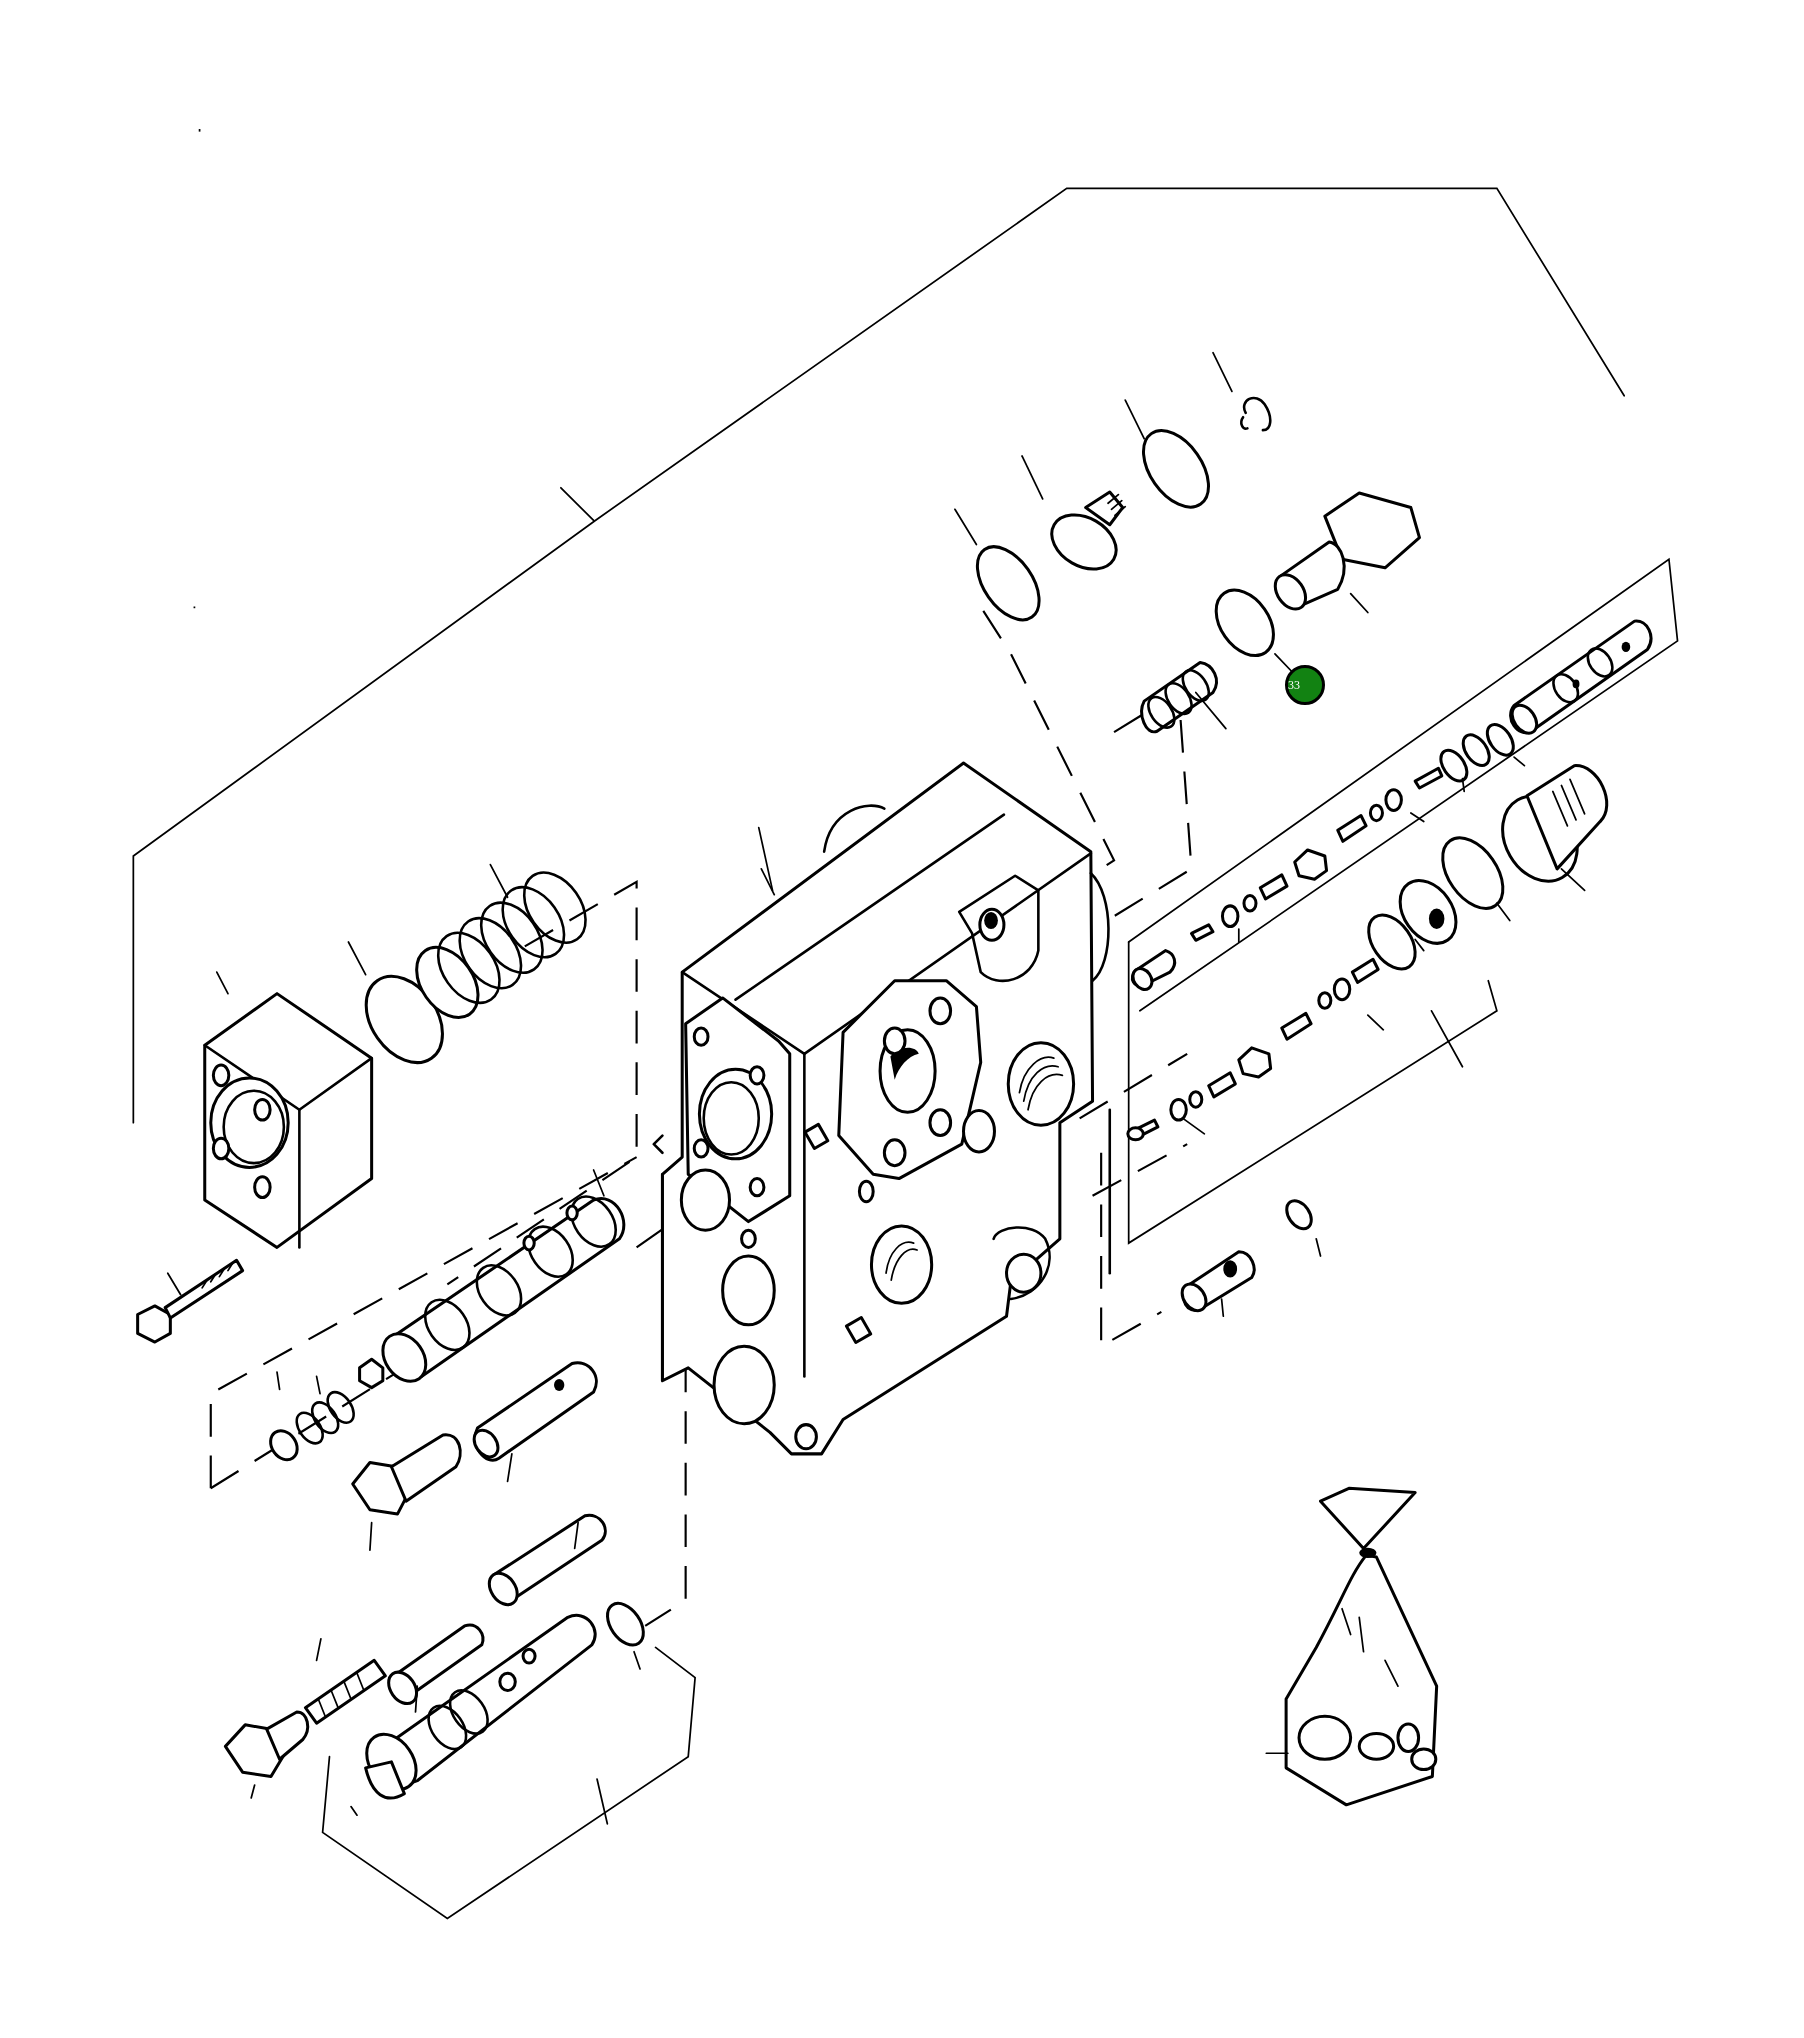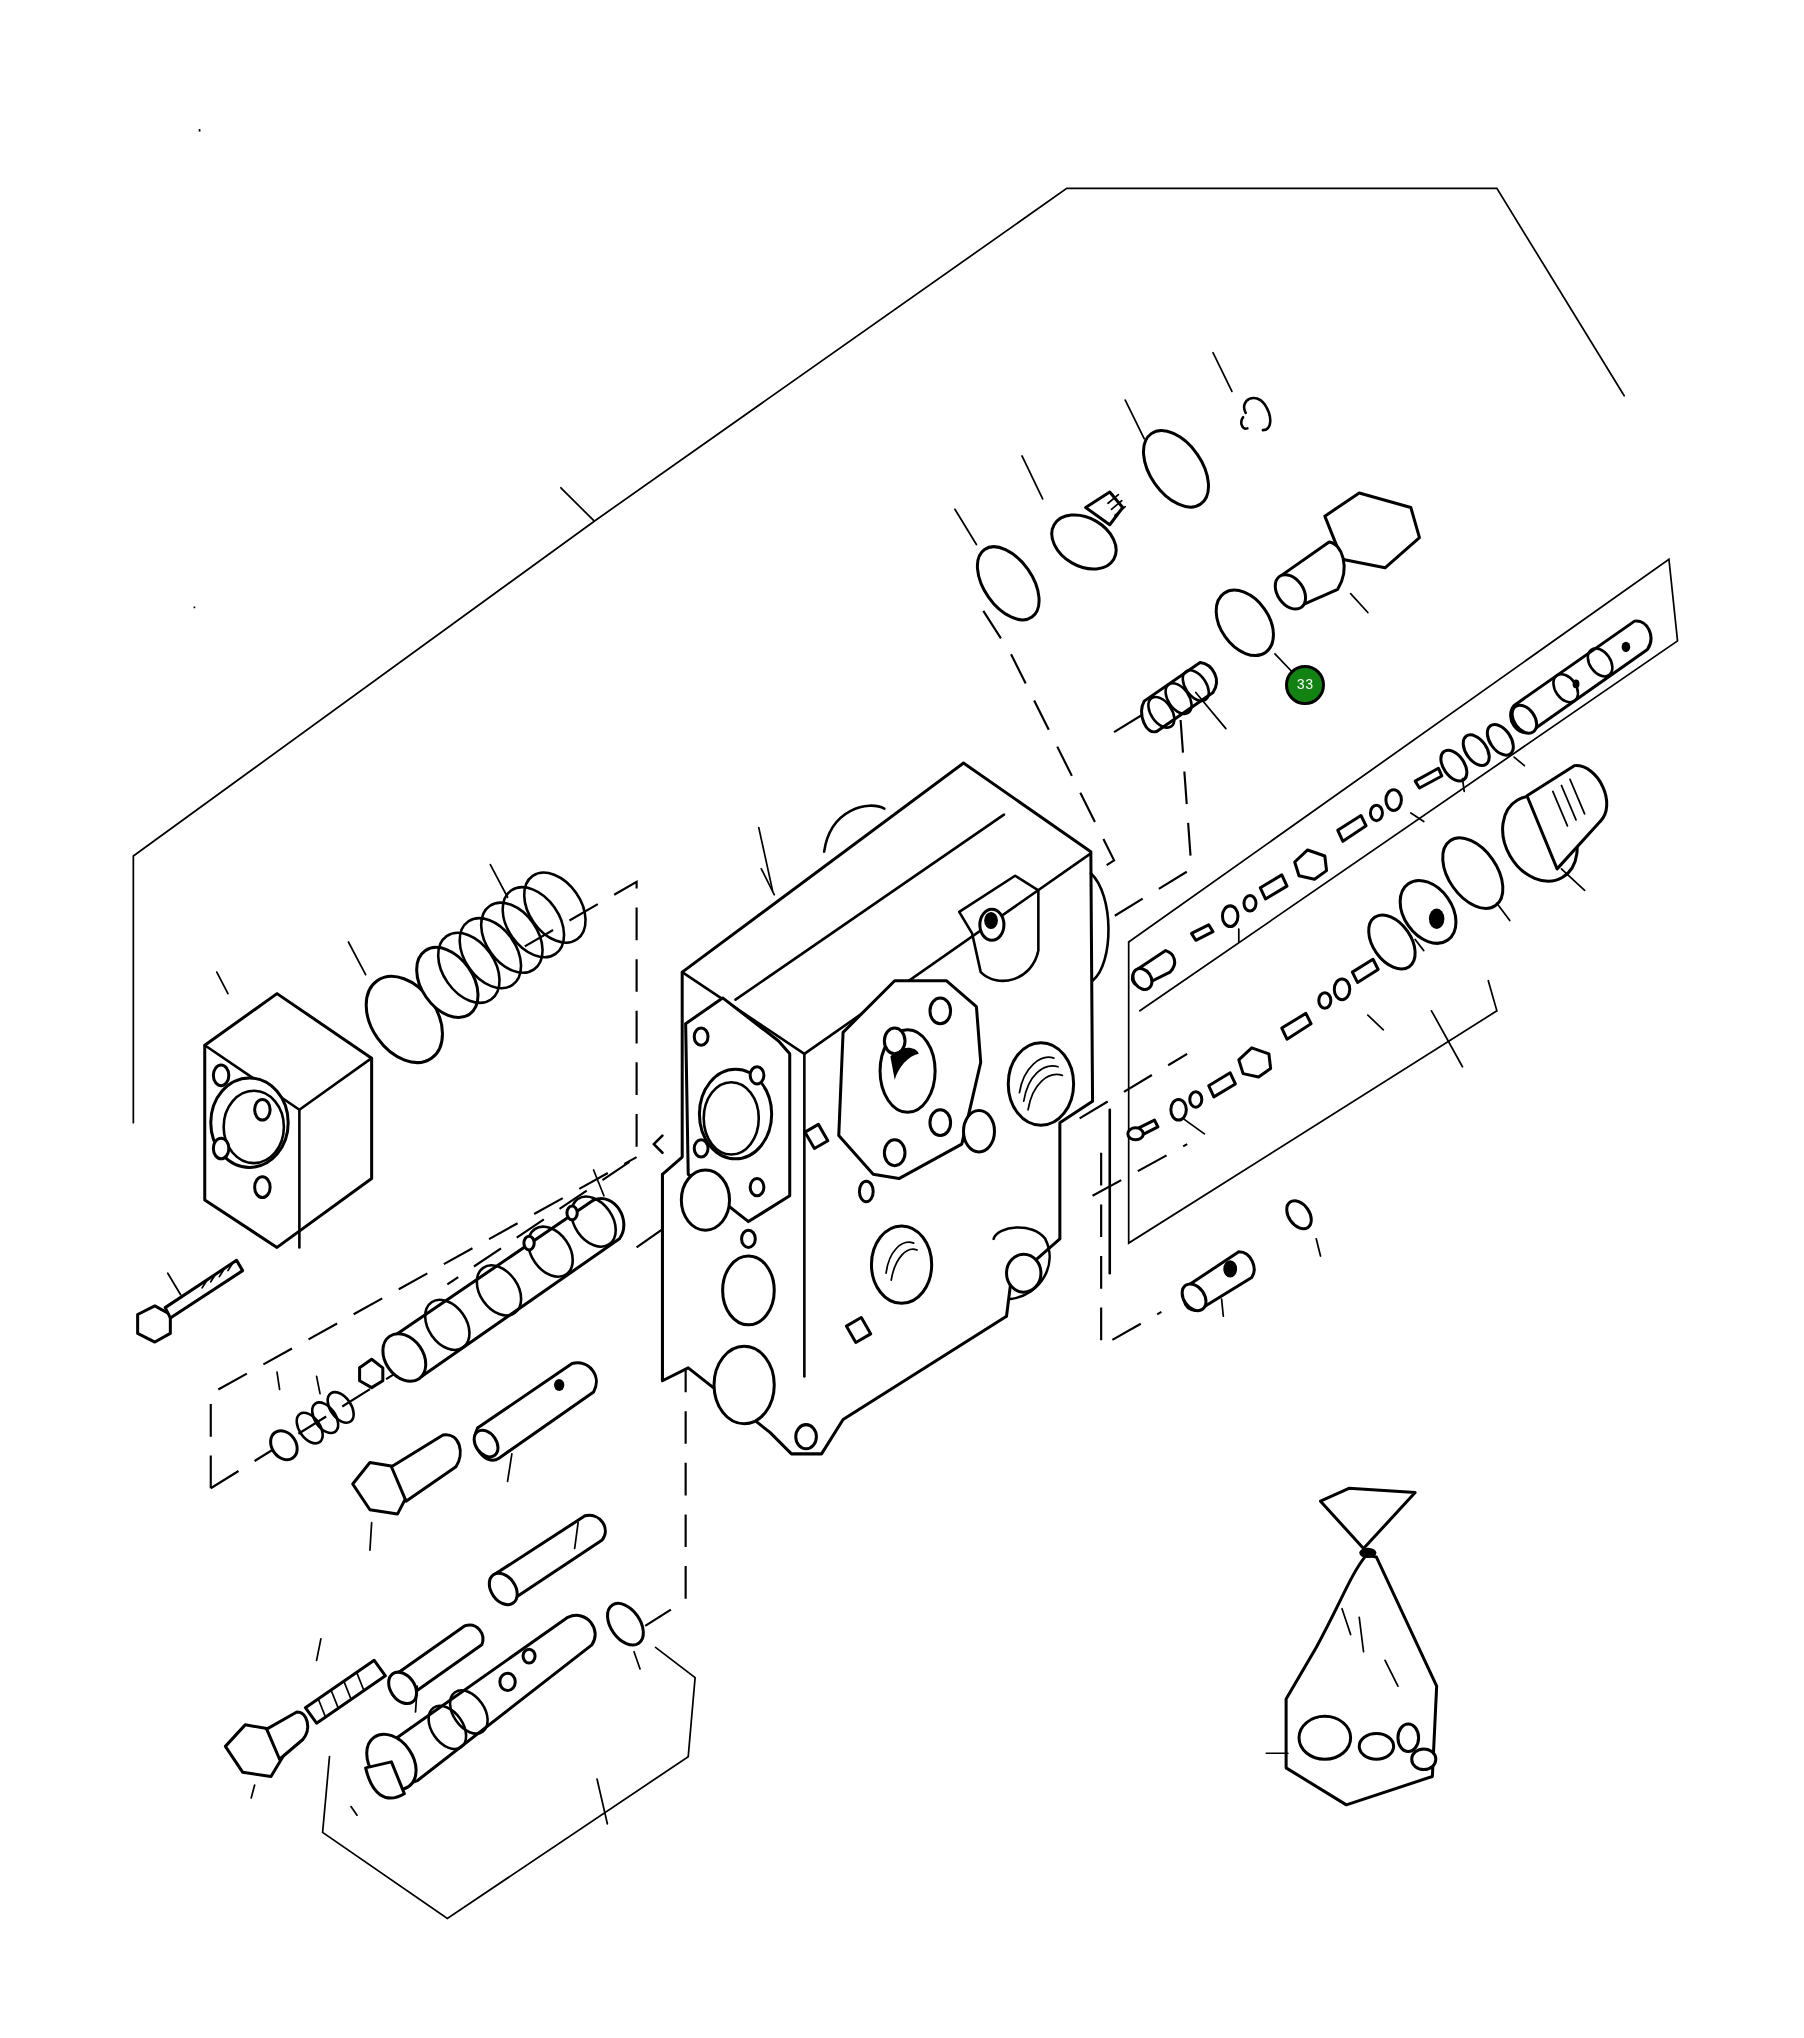--- a/index.html
+++ b/index.html
@@ -4,21 +4,21 @@
   <style>
     html, body { margin: 0; padding: 0; background: #ffffff; }
     body { width: 1804px; height: 2038px; position: relative; overflow: hidden; font-family: "Liberation Sans", sans-serif; }
     #diagram { position: absolute; left: 0; top: 0; width: 1804px; height: 2038px; }
     svg { display: block; }
     .ln { stroke: #000; fill: none; stroke-width: 3; stroke-linecap: round; stroke-linejoin: round; }
     .thin { stroke: #000; fill: none; stroke-width: 2; stroke-linecap: round; }
     .dash { stroke: #000; fill: none; stroke-width: 2.5; stroke-dasharray: 38 22; }
     .part { stroke: #000; fill: #fff; stroke-width: 3.5; stroke-linejoin: round; }
     .dark { fill: #000; stroke: none; }
-    .callout { position: absolute; width: 34px; height: 34px; border-radius: 50%; border: 3.4px solid #000; display: flex; align-items: center; justify-content: center; color: #fff; font-size: 14px; font-family: Liberation Mono, monospace; cursor: pointer; box-sizing: content-box; }
+    .callout { position: absolute; width: 34px; height: 34px; border-radius: 50%; border: 3.4px solid #000; display: flex; align-items: center; justify-content: flex-start; color: #fff; font-size: 12px; font-family: Liberation Serif, serif; cursor: pointer; box-sizing: content-box; }
   </style>
 </head>
 <body>
 
 <div id="diagram">
 <svg width="1804" height="2038" viewBox="0 0 2097 2369" xmlns="http://www.w3.org/2000/svg">
 
   <rect x="231" y="150" width="2" height="3" class="dark"></rect>
   <rect x="225" y="705" width="2" height="2" class="dark"></rect>
 

